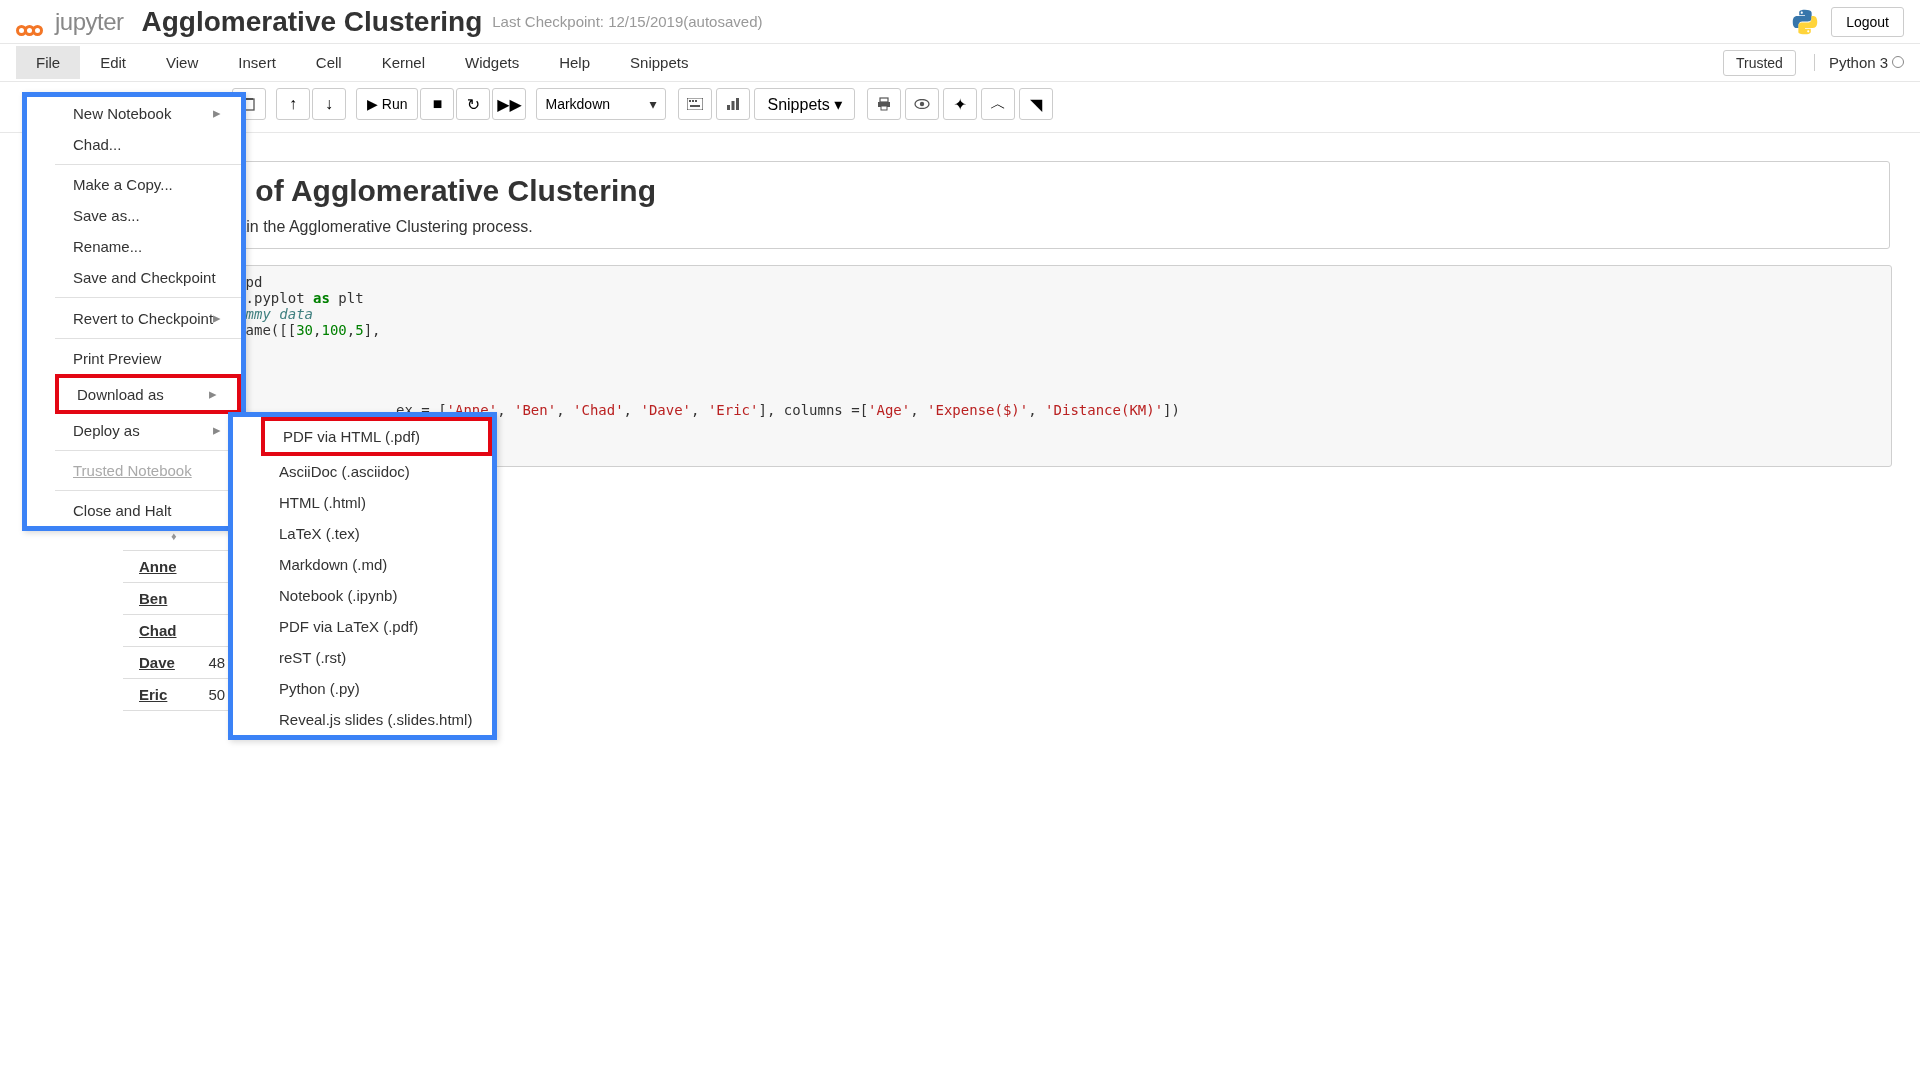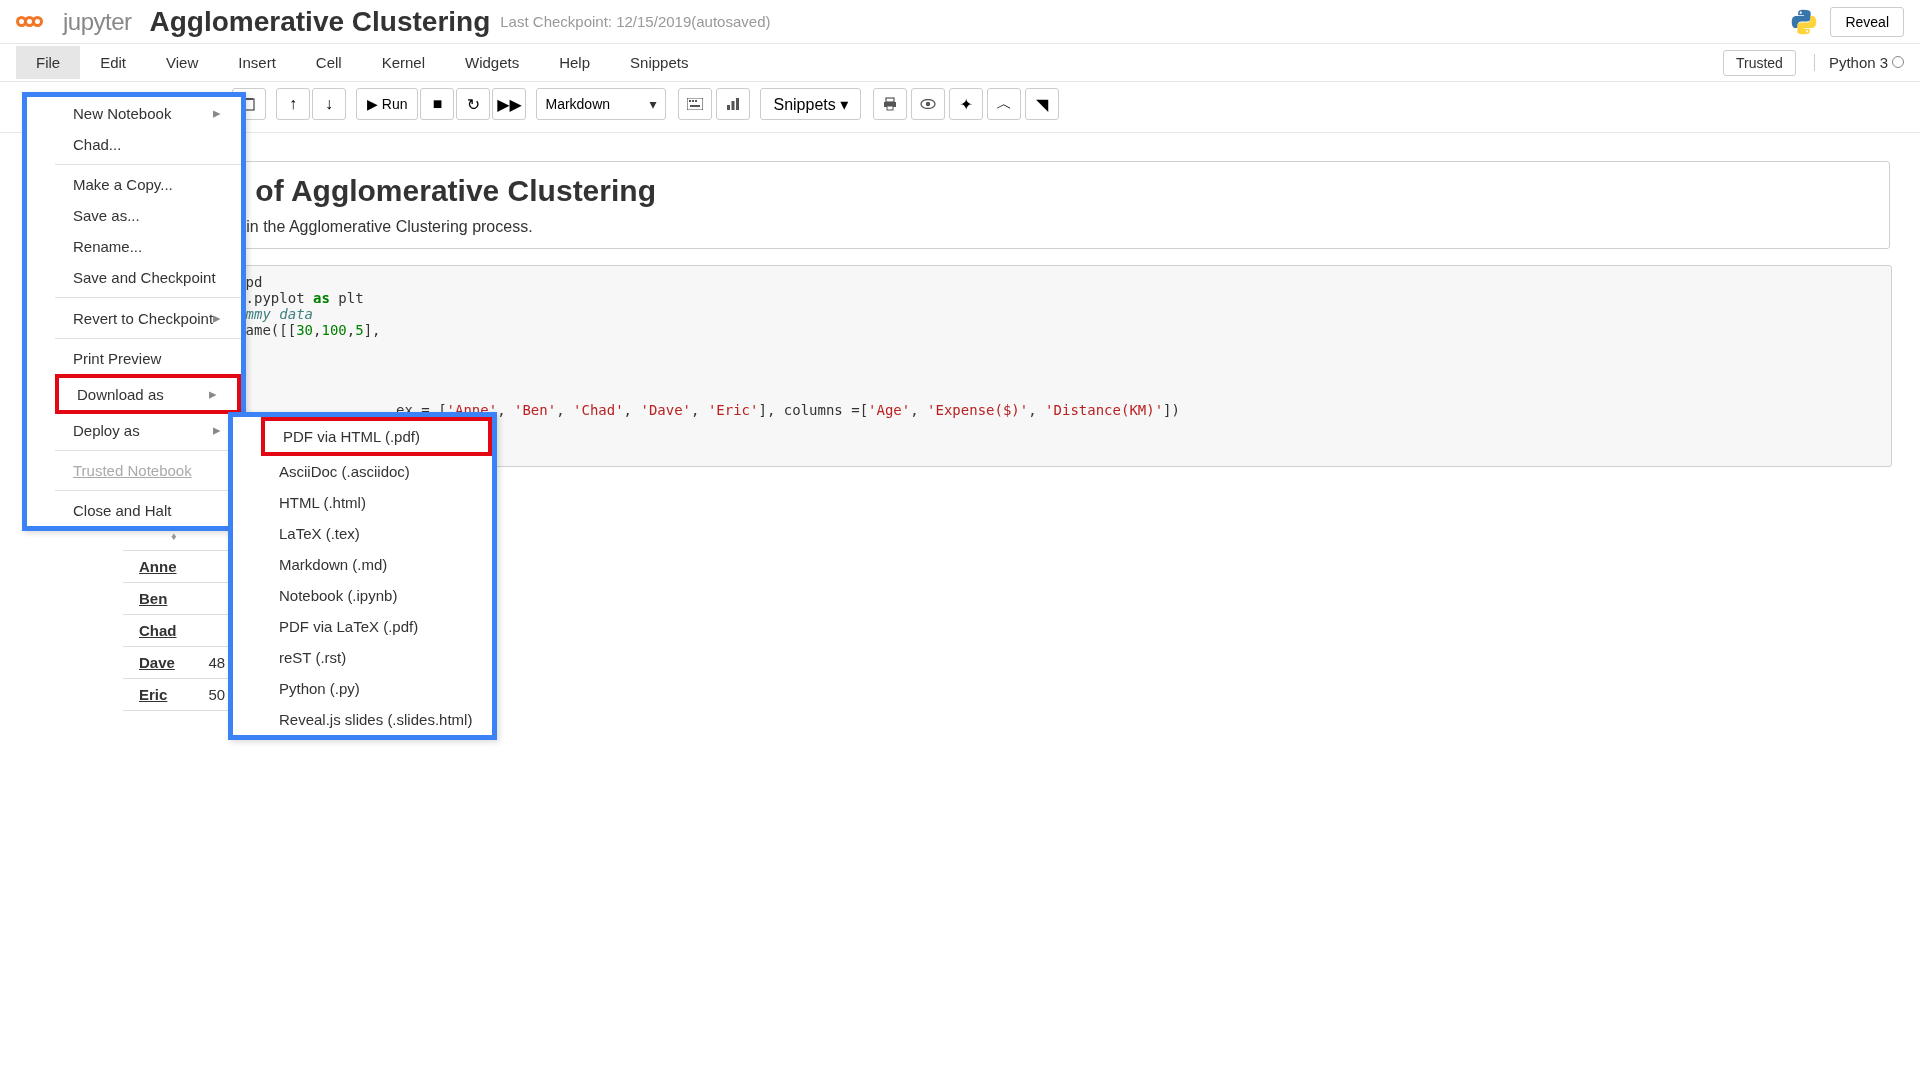--- a/index.html
+++ b/index.html
@@ -1,18 +1,18 @@
 <!DOCTYPE html>
 <html><head>
   <meta charset="utf-8">
   <style>
     * { box-sizing: border-box; margin: 0; padding: 0; }
     body { font-family: "Helvetica Neue", Helvetica, Arial, sans-serif; font-size: 14px; background: #fff; color: #333; }
     .header-top { display: flex; align-items: center; padding: 6px 16px; border-bottom: 1px solid #e7e7e7; height: 44px; }
-    .logo-container { display: flex; align-items: center; gap: 14px; }
+    .logo-container { display: flex; align-items: flex-end; gap: 6px; }
     .logo-circles { display: flex; margin-right: 6px; }
     .logo-circle { width: 11px; height: 11px; border-radius: 50%; border: 3px solid #f37626; }
     .logo-circle:nth-child(2) { margin-left: -3px; }
     .logo-circle:nth-child(3) { margin-left: -3px; }
     .logo-text { font-size: 24px; font-weight: 400; color: #888; letter-spacing: -0.5px; }
     .notebook-title { font-size: 28px; font-weight: 600; margin-left: 18px; color: #333; }
     .checkpoint-text { font-size: 15px; color: #999; margin-left: 10px; }
     .autosaved-text { font-size: 15px; color: #999; }
     .header-right { margin-left: auto; display: flex; align-items: center; gap: 12px; }
     .python-logo { width: 28px; height: 28px; position: relative; }
@@ -86,21 +86,21 @@
   <span class="notebook-title">Agglomerative Clustering</span>
   <span class="checkpoint-text">Last Checkpoint: 12/15/2019</span>
   <span class="autosaved-text">(autosaved)</span>
   <div class="header-right">
     <div class="python-logo">
       <svg viewBox="0 0 32 32">
           <path fill="#3776AB" d="M15.9 2c-7 0-6.5 3-6.5 3v3.2h6.6v1H6.8S2 8.6 2 15.9s4.2 7 4.2 7h2.5v-3.4s-.1-4.2 4.1-4.2h6.9s3.9.1 3.9-3.8V5.7S24.2 2 15.9 2zm-3.6 2.1c.7 0 1.2.5 1.2 1.2s-.5 1.2-1.2 1.2-1.2-.5-1.2-1.2.5-1.2 1.2-1.2z"></path>
           <path fill="#FFD43B" d="M16.1 30c7 0 6.5-3 6.5-3v-3.2H16v-1h9.2s4.8.6 4.8-6.7-4.2-7-4.2-7h-2.5v3.4s.1 4.2-4.1 4.2h-6.9s-3.9-.1-3.9 3.8v6.8S7.8 30 16.1 30zm3.6-2.1c-.7 0-1.2-.5-1.2-1.2s.5-1.2 1.2-1.2 1.2.5 1.2 1.2-.5 1.2-1.2 1.2z"></path>
         </svg>
     </div>
-    <button class="logout-btn">Reveal</button>
+    <button class="logout-btn">Logout</button>
   </div>
 </div>
 
 <div class="menubar">
   <div class="menu-item active">File</div>
   <div class="menu-item">Edit</div>
   <div class="menu-item">View</div>
   <div class="menu-item">Insert</div>
   <div class="menu-item">Cell</div>
   <div class="menu-item">Kernel</div>
@@ -150,21 +150,21 @@
         <rect x="3" y="7" width="10" height="2" fill="#555"></rect>
       </svg>
     </button>
   <button class="toolbar-btn">
       <svg width="14" height="14" viewBox="0 0 14 14">
         <rect x="1" y="8" width="3" height="5" fill="#555"></rect>
         <rect x="5.5" y="4" width="3" height="9" fill="#555"></rect>
         <rect x="10" y="1" width="3" height="12" fill="#555"></rect>
       </svg>
     </button>
-  <button class="toolbar-btn snippets-btn" style="margin-left:6px;">Snippets ▾</button>
+  <button class="toolbar-btn snippets-btn" style="">Snippets ▾</button>
   <button class="toolbar-btn" style="margin-left:8px;">
       <svg width="14" height="14" viewBox="0 0 14 14">
         <rect x="3" y="1" width="8" height="4" fill="none" stroke="#555" stroke-width="1.2"></rect>
         <rect x="1" y="5" width="12" height="5" fill="#555"></rect>
         <rect x="4" y="9" width="6" height="4" fill="#fff" stroke="#555" stroke-width="1"></rect>
       </svg>
     </button>
   <button class="toolbar-btn">
       <svg width="16" height="10" viewBox="0 0 16 10">
         <ellipse cx="8" cy="5" rx="7" ry="4.5" fill="none" stroke="#555" stroke-width="1.3"></ellipse>

